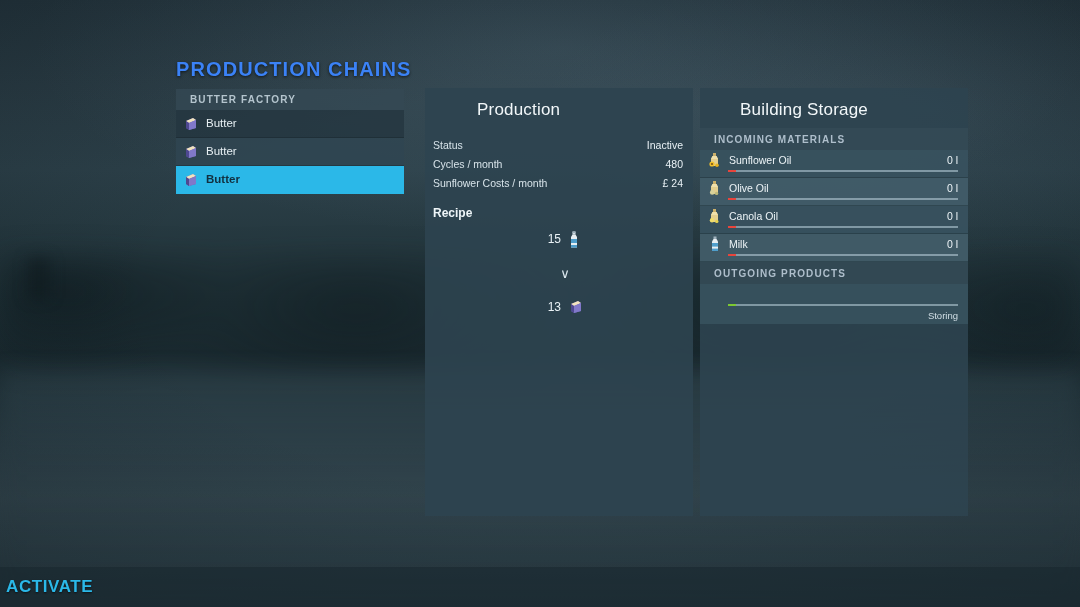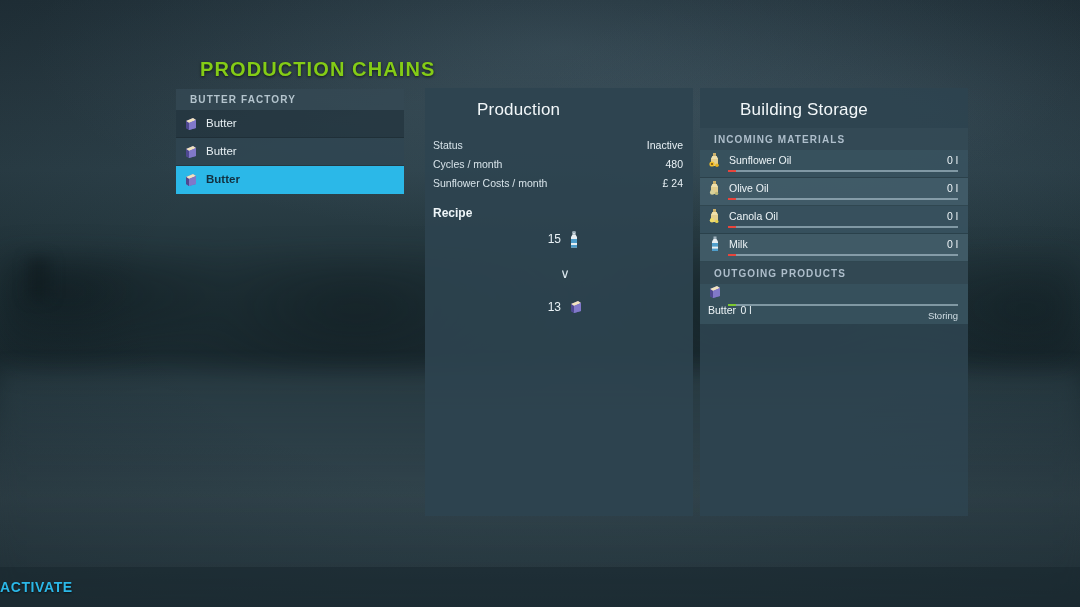--- a/index.html
+++ b/index.html
@@ -71,23 +71,22 @@
   }
 
   
   .page-title {
     position: absolute;
     left: 176px;
     top: 58px;
     font-size: 20px;
     font-weight: bold;
     letter-spacing: 1.1px;
-    color: #84cc16;
+    color: #3b82f6;
     text-shadow: 0 1px 3px rgba(0,0,0,0.65);
-    margin-left: 24px;
   }
 
   
   .chain-list {
     position: absolute;
     left: 176px;
     top: 89px;
     width: 228px;
   }
   .chain-group-header {
@@ -283,22 +282,22 @@
     position: absolute;
     left: 0;
     bottom: 0;
     height: 40px;
     width: 100%;
     background: rgba(24,38,46,0.55);
     display: flex;
     align-items: center;
   }
   .footer-action {
-    padding-left: 0px;
-    font-size: 14px;
+    padding-left: 6px;
+    font-size: 17px;
     font-weight: bold;
     letter-spacing: 0.6px;
     color: #2bb8e8;
     text-shadow: 0 1px 2px rgba(0,0,0,0.6);
   }
 </style>
 </head>
 <body>
 
 <div id="screen">
@@ -478,32 +477,20 @@
           <span class="storage-amount">0 l</span>
         </div>
         <div class="fill-bar">
             <div class="fill red"></div>
           </div>
       </div>
 
       <div class="section-header">OUTGOING PRODUCTS</div>
 
       <div class="outgoing-row">
-        <div class="row-top">
-          <span class="icon">
-            <svg width="14" height="16" viewBox="0 0 14 16">
-              <path d="M2 5 L9 2 L12 4 L12 12 L5 14 L2 12 Z" fill="#6a62b4"></path>
-              <path d="M2 5 L9 2 L12 4 L5 7 Z" fill="#f2e4bf"></path>
-              <path d="M5 7 L12 4 L12 12 L5 14 Z" fill="#8178c9"></path>
-              <path d="M2 5 L5 7 L5 14 L2 12 Z" fill="#4e4890"></path>
-            </svg>
-          </span>
-          <span class="storage-name">Butter</span>
-          <span class="storage-amount">0 l</span>
-        </div>
         <div class="fill-bar">
             <div class="fill green"></div>
           </div>
         <div class="status-text">Storing</div>
       </div>
 
     </div>
   </div>
 
   <div class="footer">

